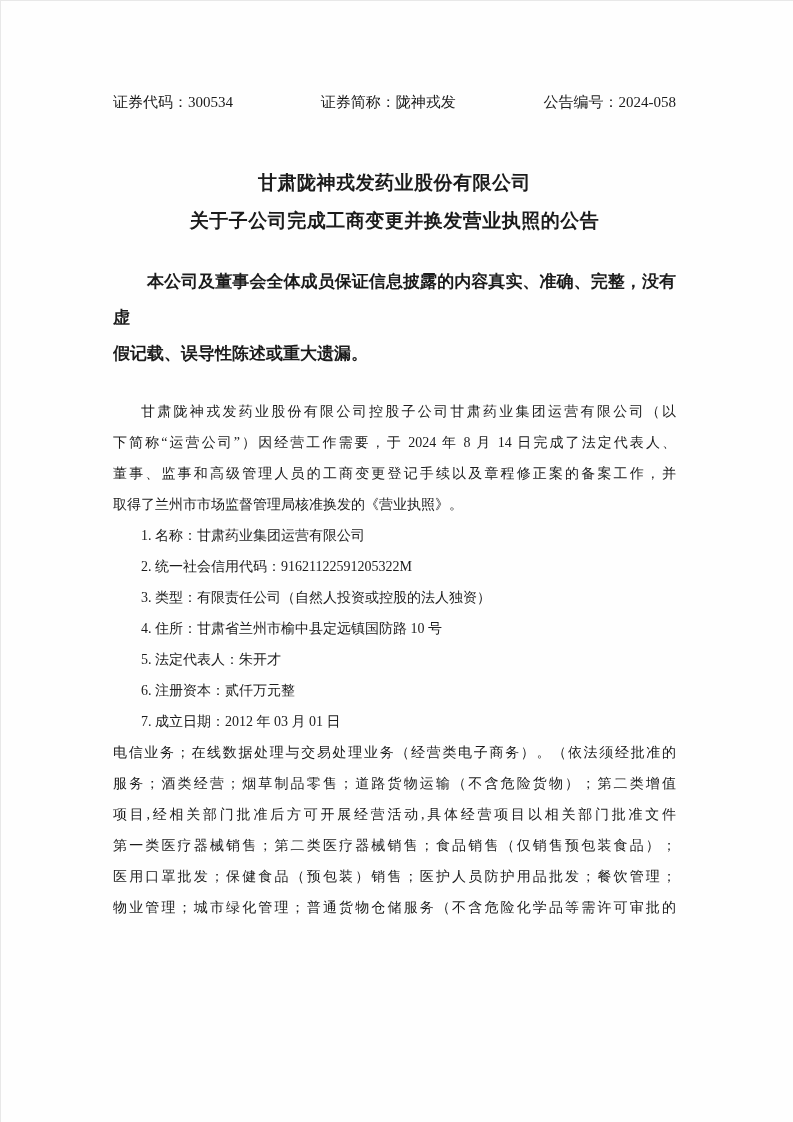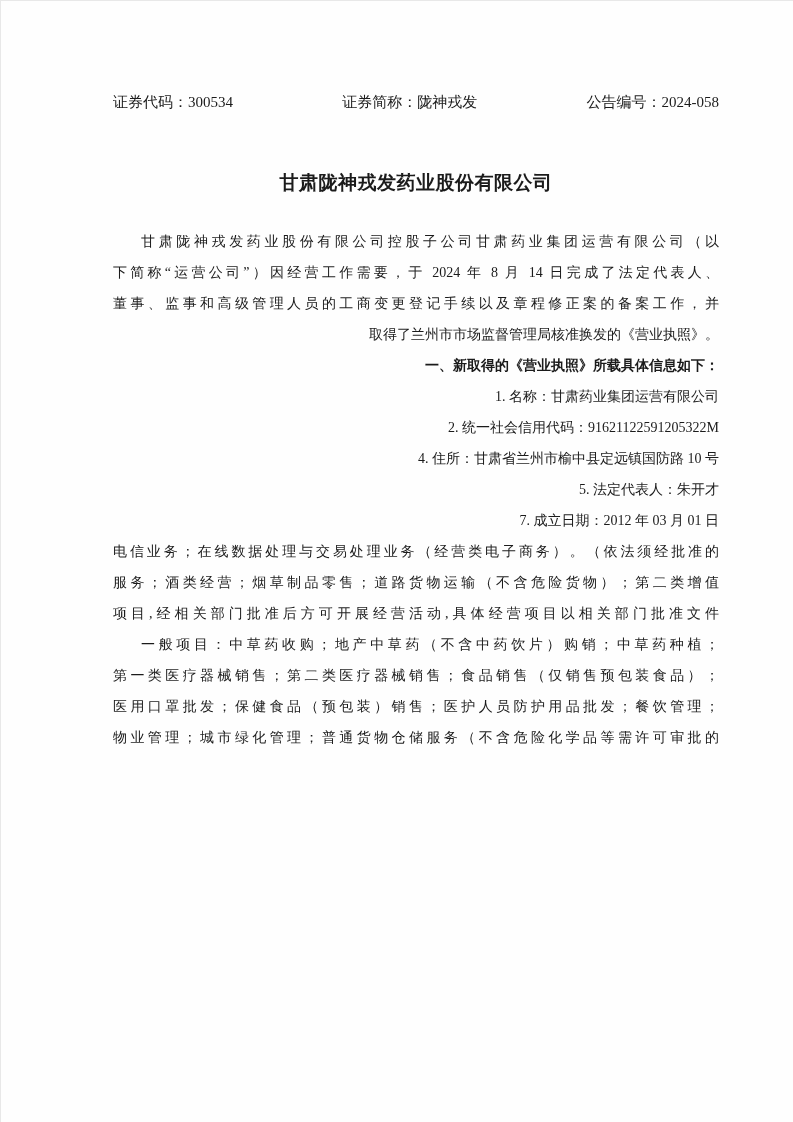--- a/index.html
+++ b/index.html
@@ -14,21 +14,21 @@
     margin: 0 auto;
     background: #fefefe;
     box-shadow: inset 1px 1px 0 #e8e8e8;
     font-family: "Liberation Serif", "DejaVu Serif", serif;
     color: #1b1b1b;
     overflow: hidden;
     box-sizing: border-box;
   }
   .content {
     padding-left: 113px;
-    padding-right: 74px;
+    padding-right: 117px;
   }
   .hdr {
     display: flex;
     justify-content: space-between;
     align-items: baseline;
     margin-top: 92px;
     font-size: 15px;
     line-height: 20px;
     white-space: nowrap;
   }
@@ -50,21 +50,20 @@
   }
   .disclaimer .ln {
     line-height: 36px;
   }
   .body16 {
     margin-top: 24px;
     font-size: 14px;
   }
   .body16 .ln {
     line-height: 31px;
-    text-align: right;
   }
   .ln {
     white-space: normal;
     overflow: hidden;
   }
   .ind {
     text-indent: 2em;
   }
   .jf {
     text-align: justify;
@@ -81,50 +80,55 @@
   <div class="content">
 
     <div class="hdr">
       <span>证券代码：300534</span>
       <span>证券简称：陇神戎发</span>
       <span>公告编号：2024-058</span>
     </div>
 
     <div class="titles">
       <div class="title-line">甘肃陇神戎发药业股份有限公司</div>
+      <div class="title-line">关于子公司完成工商变更并换发营业执照的公告</div>
     </div>
 
+    <div class="disclaimer">
+      <div class="ln ind jf">本公司及董事会全体成员保证信息披露的内容真实、准确、完整，没有虚</div>
+      <div class="ln">假记载、误导性陈述或重大遗漏。</div>
+    </div>
 
     <div class="body16">
 
       <div>
         <div class="ln ind jf">甘肃陇神戎发药业股份有限公司控股子公司甘肃药业集团运营有限公司（以</div>
         <div class="ln jf">下简称“运营公司”）因经营工作需要，于 2024 年 8 月 14 日完成了法定代表人、</div>
         <div class="ln jf">董事、监事和高级管理人员的工商变更登记手续以及章程修正案的备案工作，并</div>
         <div class="ln">取得了兰州市市场监督管理局核准换发的《营业执照》。</div>
       </div>
 
-      <div class="ln ind bold">一、新取得的《营业执照》所载具体信息如下：</div>
 
       <div>
         <div class="ln ind">1. 名称：甘肃药业集团运营有限公司</div>
         <div class="ln ind">2. 统一社会信用代码：91621122591205322M</div>
+        <div class="ln ind">3. 类型：有限责任公司（自然人投资或控股的法人独资）</div>
         <div class="ln ind">4. 住所：甘肃省兰州市榆中县定远镇国防路 10 号</div>
         <div class="ln ind">5. 法定代表人：朱开才</div>
+        <div class="ln ind">6. 注册资本：贰仟万元整</div>
         <div class="ln ind">7. 成立日期：2012 年 03 月 01 日</div>
       </div>
 
       <div>
         <div class="ln jf">电信业务；在线数据处理与交易处理业务（经营类电子商务）。（依法须经批准的</div>
         <div class="ln jf">服务；酒类经营；烟草制品零售；道路货物运输（不含危险货物）；第二类增值</div>
         <div class="ln jf">项目,经相关部门批准后方可开展经营活动,具体经营项目以相关部门批准文件</div>
       </div>
 
       <div>
-        <div class="ln ind jf">一般项目：中草药收购；地产中草药（不含中药饮片）购销；中草药种植；</div>
         <div class="ln jf">第一类医疗器械销售；第二类医疗器械销售；食品销售（仅销售预包装食品）；</div>
         <div class="ln jf">医用口罩批发；保健食品（预包装）销售；医护人员防护用品批发；餐饮管理；</div>
         <div class="ln jf">物业管理；城市绿化管理；普通货物仓储服务（不含危险化学品等需许可审批的</div>
       </div>
 
     </div>
   </div>
 </div>
 
 </body></html>

